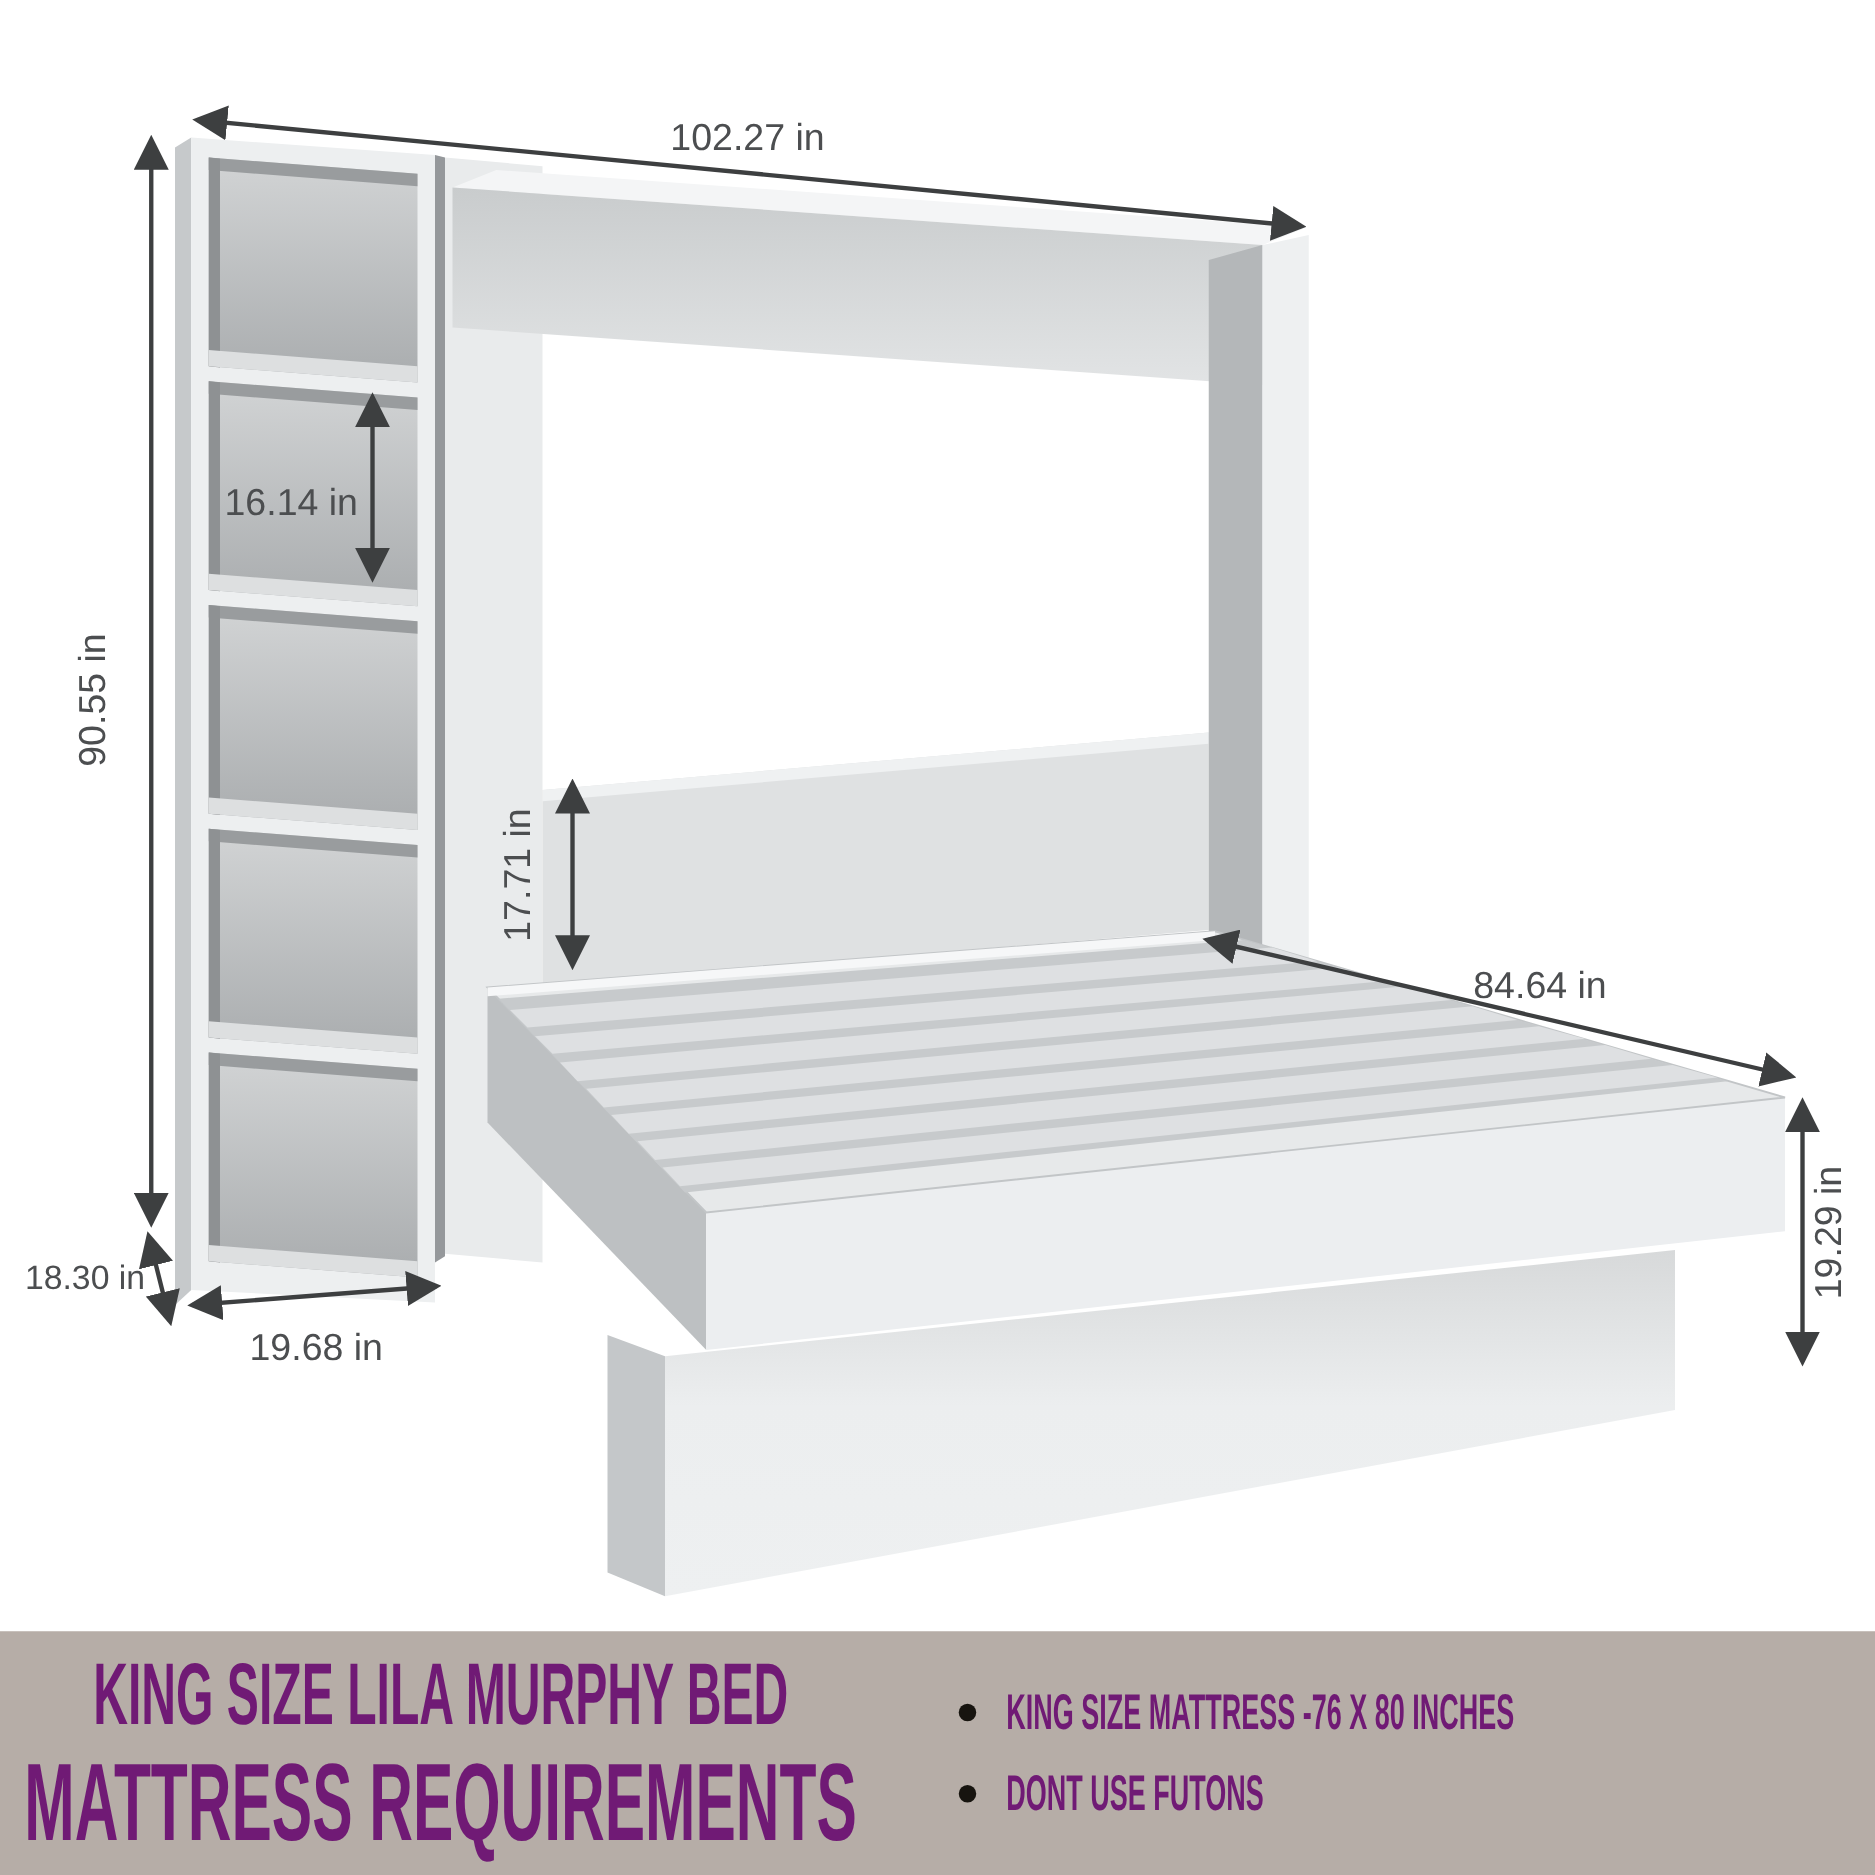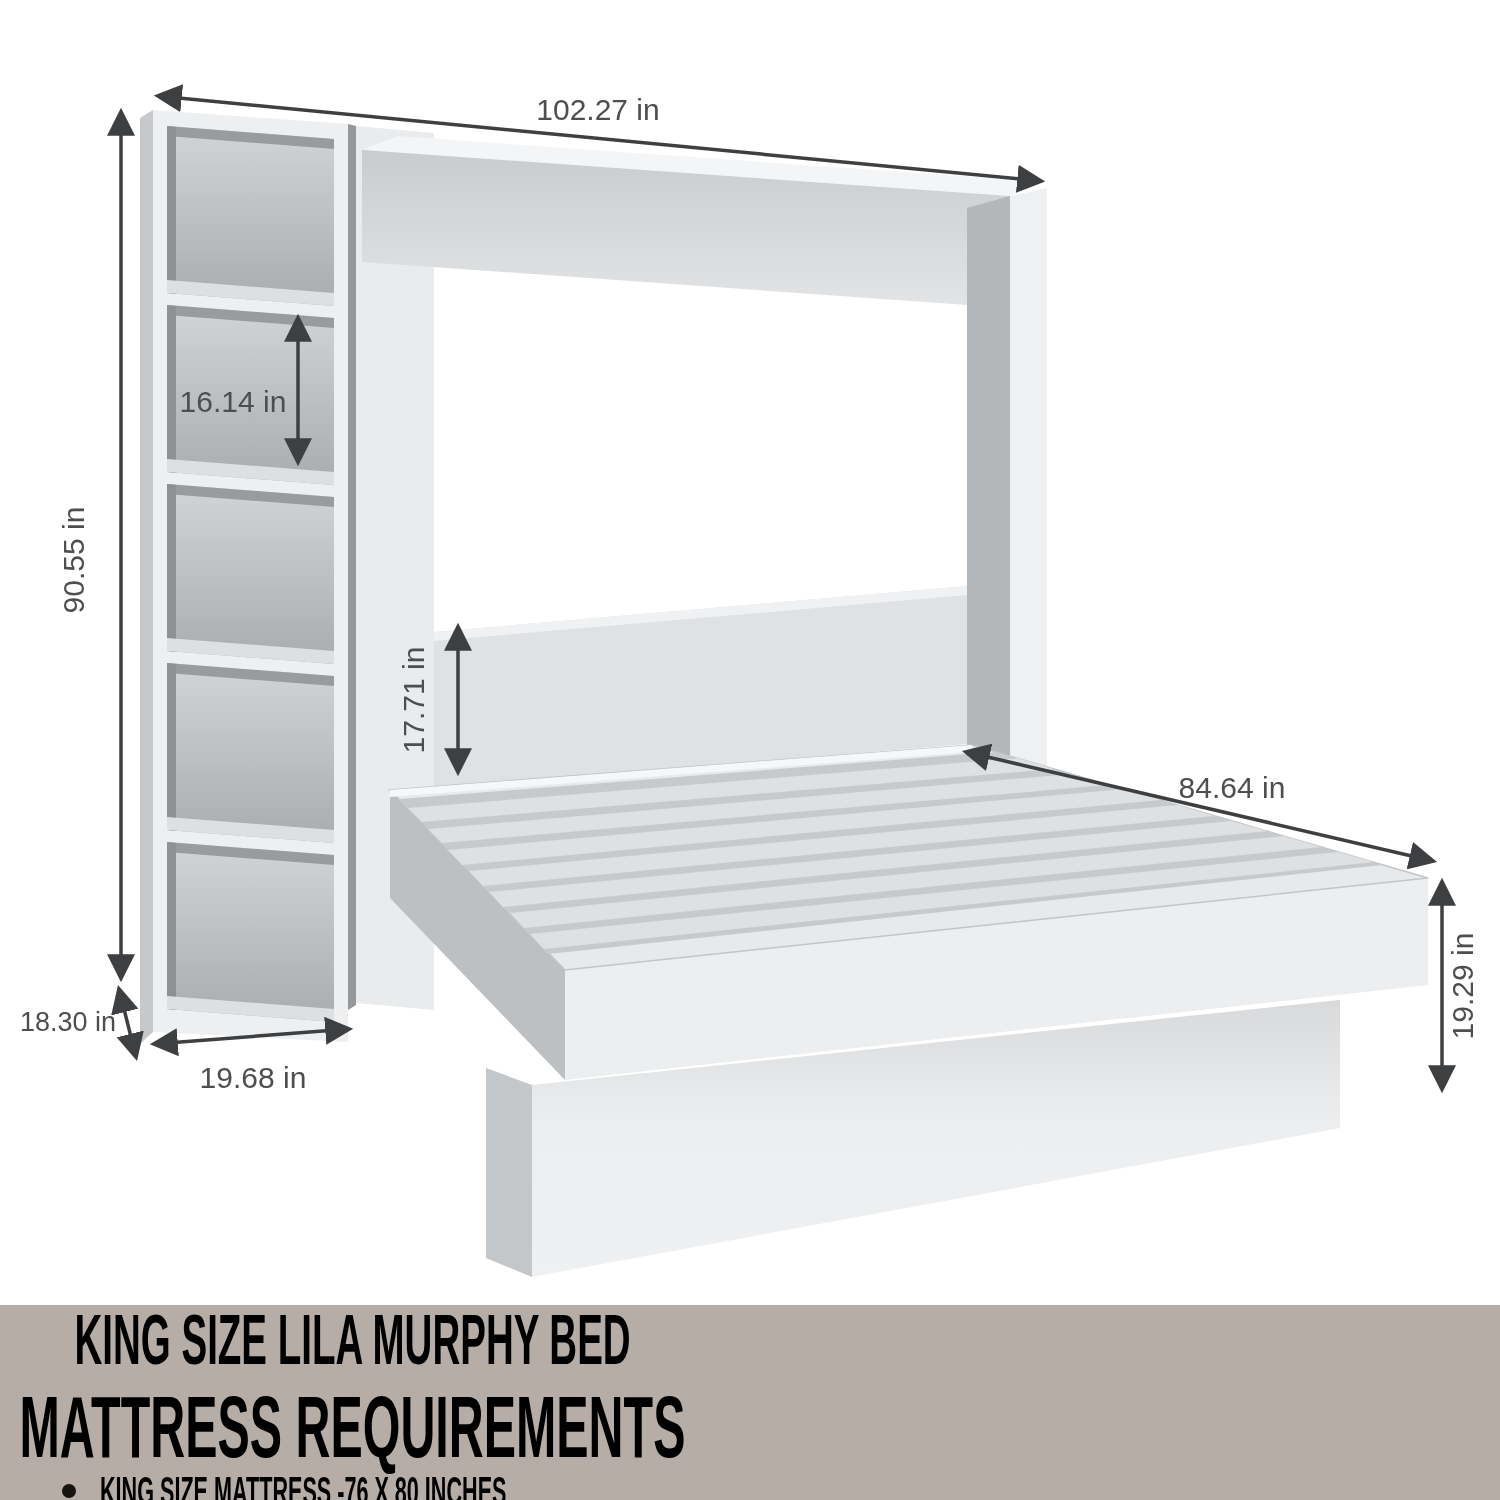--- a/index.html
+++ b/index.html
@@ -133,28 +133,32 @@
         <text class="dim-text" x="233" y="412">16.14 in</text>
         <text class="dim-text" transform="rotate(-90 424 700)" x="424" y="700">17.71 in</text>
         <text class="dim-text" x="1232" y="798">84.64 in</text>
         <text class="dim-text" transform="rotate(-90 1473 986)" x="1473" y="986">19.29 in</text>
         <text class="dim-text-sm" x="68" y="1031">18.30 in</text>
         <text class="dim-text" x="253" y="1088">19.68 in</text>
       </g>
     </svg>
   </div>
 
-  <div class="banner" style="background: rgb(182, 173, 167); color: #000000; flex-direction: column;">
+  <div class="banner" style="background: rgb(182, 173, 167); color: #701a75;">
     <div class="banner-left">
       <div class="title-line1">KING SIZE LILA MURPHY BED</div>
       <div class="title-line2">MATTRESS REQUIREMENTS</div>
     </div>
     <div class="banner-right">
       <ul class="bullet-list">
         <li class="bullet-item">
           <span class="bullet-dot"></span>
           <span class="bullet-text">KING SIZE MATTRESS -76 X 80 INCHES</span>
         </li>
+        <li class="bullet-item">
+          <span class="bullet-dot"></span>
+          <span class="bullet-text">DONT USE FUTONS</span>
+        </li>
       </ul>
     </div>
   </div>
 
 </div>
 
 </body></html>

